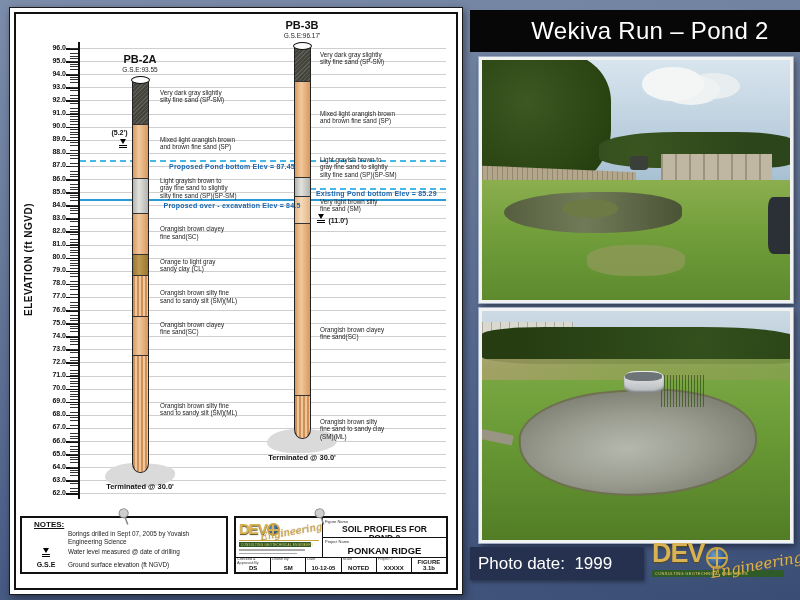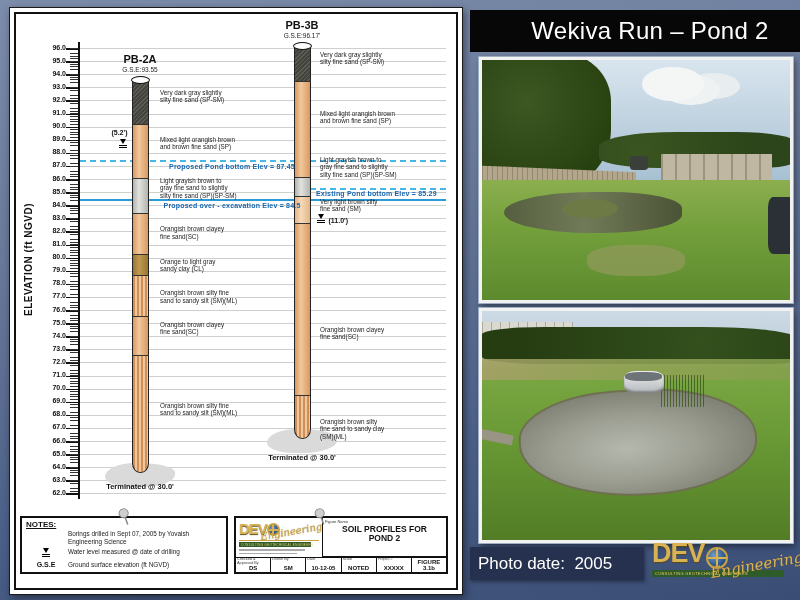--- a/index.html
+++ b/index.html
@@ -31,21 +31,21 @@
   .anno-line{position:absolute;height:0;z-index:1;}
   .anno-dashed{border-top:2px dashed #45b8e8;}
   .anno-solid{border-top:2.5px solid #2b9bd8;}
   .anno-label{position:absolute;font-size:7px;font-weight:bold;color:#1666b0;letter-spacing:.2px;white-space:nowrap;z-index:6;}
   .wsym{position:absolute;width:10px;height:10px;z-index:6;}
   .wsym::before{content:"";position:absolute;left:2px;top:0;border-left:3px solid transparent;border-right:3px solid transparent;border-top:5px solid #000;}
   .wsym::after{content:"";position:absolute;left:1px;top:6px;width:8px;height:3px;background:linear-gradient(#000 0 1px,transparent 1px 2px,#000 2px 3px);}
   .wlabel{position:absolute;font-size:7px;font-weight:bold;color:#111;z-index:6;white-space:nowrap;}
   
   #notes-box{position:absolute;left:4px;top:502px;width:208px;height:58px;border:2.5px solid #111;box-sizing:border-box;background:#fff;}
-  #notes-heading{position:absolute;left:4px;top:2px;font-size:8px;font-weight:bold;text-decoration:underline;color:#111;}
+  #notes-heading{position:absolute;left:12px;top:2px;font-size:8px;font-weight:bold;text-decoration:underline;color:#111;}
   .note-row{position:absolute;left:2px;right:2px;display:flex;align-items:flex-start;}
   .note-sym{width:44px;text-align:center;font-size:7px;font-weight:bold;color:#111;flex:none;}
   .note-text{font-size:6.4px;color:#222;line-height:1.25;white-space:pre-line;}
   .wsym-s{position:relative;display:inline-block;width:10px;height:10px;}
   .wsym-s::before{content:"";position:absolute;left:2px;top:0;border-left:3px solid transparent;border-right:3px solid transparent;border-top:5px solid #000;}
   .wsym-s::after{content:"";position:absolute;left:1px;top:6px;width:8px;height:3px;background:linear-gradient(#000 0 1px,transparent 1px 2px,#000 2px 3px);}
   #title-block{position:absolute;left:218px;top:502px;width:214px;height:58px;border:2px solid #111;box-sizing:border-box;background:#fff;display:flex;flex-direction:column;}
   #tb-top{display:flex;flex:1;min-height:0;}
   #tb-logo{width:86px;border-right:1.5px solid #111;position:relative;overflow:hidden;flex:none;}
   #tb-right{flex:1;display:flex;flex-direction:column;}
@@ -310,20 +310,24 @@
             </div>
             <div class="addr-line" style="width:66px;"></div>
             <div class="addr-line" style="width:58px;"></div>
             <span class="devo-script">Engineering</span>
           </div>
           <div id="tb-right">
             <div class="tb-cell">
               <span class="tb-tiny">Figure Name</span>
               <div class="tb-fig" style="width:90px;margin-left:auto;margin-right:auto;">SOIL PROFILES FOR POND 2</div>
             </div>
+            <div class="tb-cell" style="border-bottom:none;">
+              <span class="tb-tiny">Project Name</span>
+              <div class="tb-proj">PONKAN RIDGE</div>
+            </div>
           </div>
         </div>
         <div id="tb-bottom">
           <div class="tb-bcell">
             <span class="tb-blabel">Checked &amp;
 Approved By</span>
             <span class="tb-bval">DS</span>
           </div>
           <div class="tb-bcell">
             <span class="tb-blabel">Drawn By</span>
@@ -374,21 +378,21 @@
     <div class="ph" style="left:0;top:7%;width:102%;height:16%;background:radial-gradient(circle at 70% 40%,#33501d,#263d12 80%);border-radius:20% 30% 10% 20%;"></div>
     <div class="ph" style="left:0;top:21%;width:100%;height:9%;background:linear-gradient(90deg,#a8a06a 0%,#95a258 40%,#84a04c 100%);opacity:.85;"></div>
     <div class="ph" style="left:12%;top:34%;width:76%;height:45%;background:radial-gradient(ellipse at 45% 55%,#b5b8ad 0%,#9b9e91 40%,#7d8072 75%,#696c5d 100%);border:2px solid #6f6f52;border-radius:45% 55% 50% 60%;transform:rotate(-4deg);"></div>
     <div class="ph" style="left:58%;top:28%;width:14%;height:14%;background:repeating-linear-gradient(90deg,#3f5c22 0 1px,transparent 1px 3px);opacity:.85;"></div>
     <div class="ph" style="left:46%;top:26%;width:13%;height:10%;background:linear-gradient(180deg,#ececec,#b6babe);border-radius:30%;box-shadow:inset 0 -2px 2px rgba(0,0,0,.3);"></div>
     <div class="ph" style="left:46.5%;top:26.5%;width:12%;height:4%;background:#6d7478;border-radius:40%;"></div>
     <div class="ph" style="left:-1%;top:53%;width:11%;height:4.5%;background:#9a9484;transform:rotate(12deg);"></div>
   </div>
 
   <div id="photo-date">
-    <span>Photo date:  2005</span>
+    <span>Photo date:  1999</span>
   </div>
 
   <div id="devo-main">
     <div>
       <span class="devo-word">DEV</span><span class="globe"></span>
     </div>
     <div class="devo-bar">
       <span class="devo-tag">CONSULTING GEOTECHNICAL ENGINEERS</span>
     </div>
     <span class="devo-script">Engineering</span>

